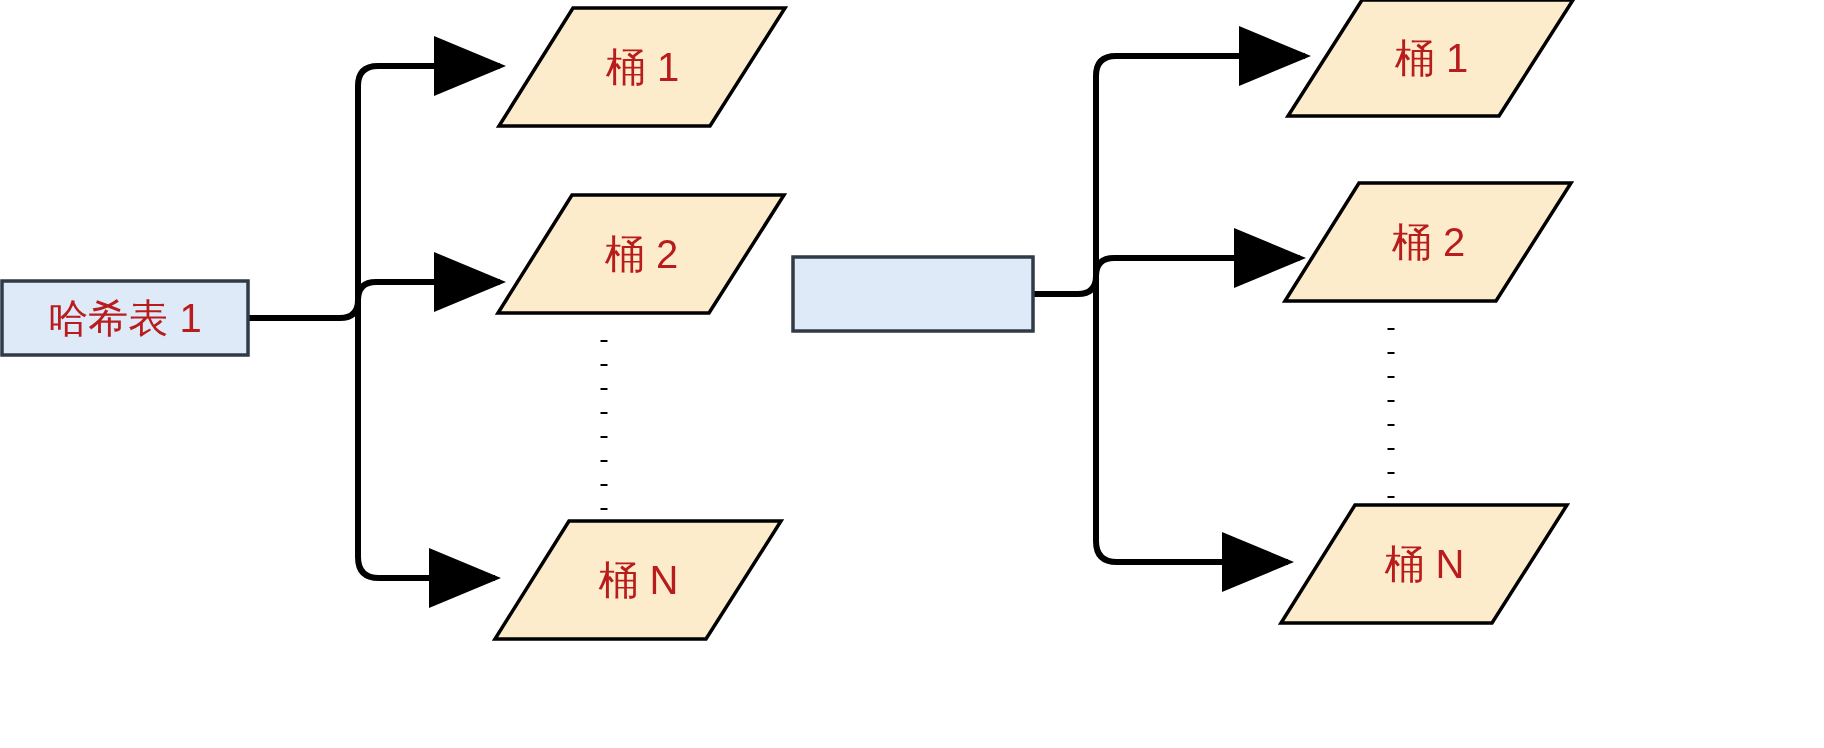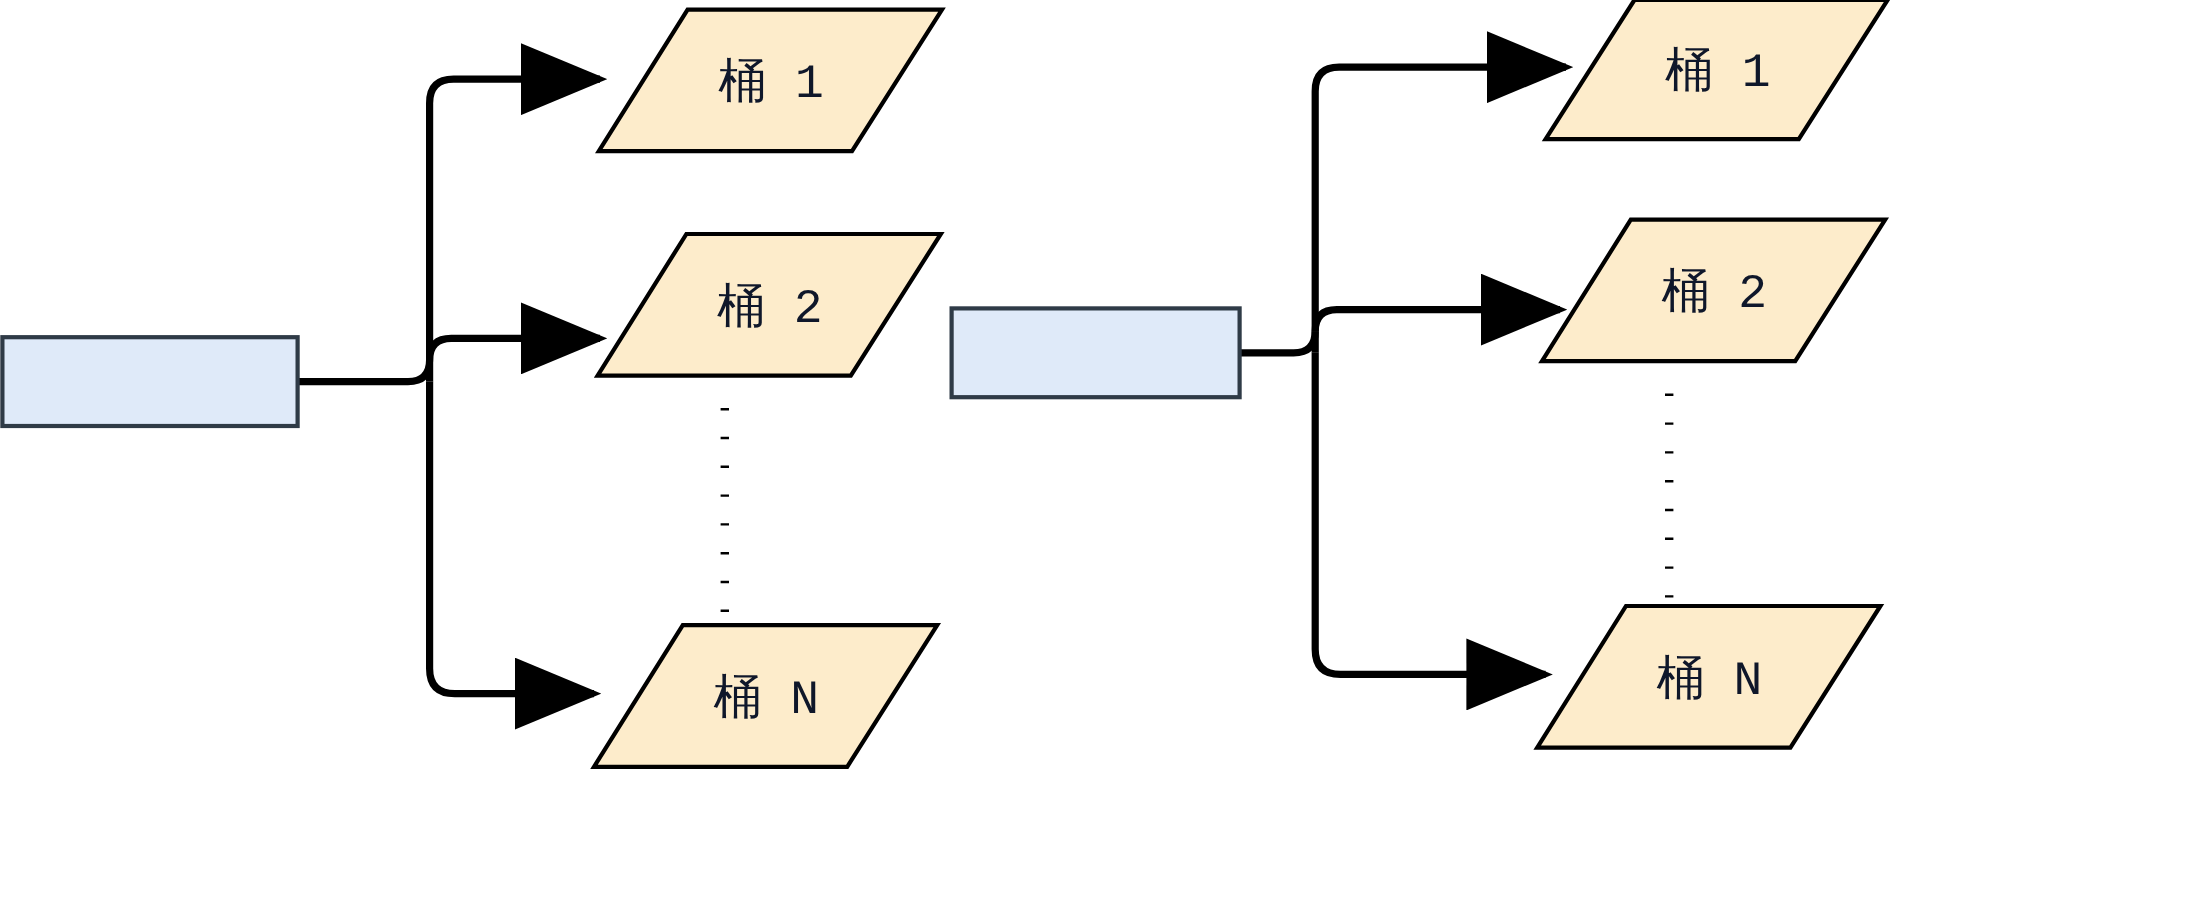--- a/index.html
+++ b/index.html
@@ -3,22 +3,22 @@
 <meta charset="utf-8">
 <style>
   html,body{margin:0;padding:0;background:#ffffff;}
   body{width:1824px;height:748px;overflow:hidden;
        font-family:"Liberation Sans","DejaVu Sans",sans-serif;}
   #stage{position:relative;width:1824px;height:748px;background:#ffffff;}
   svg.layer{position:absolute;left:0;top:0;width:1824px;height:748px;}
   .shape-text{
     position:absolute;
     display:flex;align-items:center;justify-content:center;
-    color:#0f172a;
-    font-family:Liberation Mono, monospace;
+    color:#b91c1c;
+    font-family:Liberation Sans, sans-serif;
     white-space:nowrap;
     pointer-events:none;
   }
   .tbl-text{font-size:40px;}
   .bkt-text{font-size:40px;}
 </style>
 </head>
 <body>
 
 <div id="stage">
@@ -56,20 +56,21 @@
 
     <rect x="793" y="257" width="240" height="74" fill="#dfeaf9" stroke="#2f3b47" stroke-width="3.5"></rect>
 
     <polygon points="1362,0 1573,0 1499,116 1288,116" fill="#fdeccb" stroke="#000000" stroke-width="3.5"></polygon>
     <polygon points="1359,183 1571,183 1496,301 1285,301" fill="#fdeccb" stroke="#000000" stroke-width="3.5"></polygon>
     <polygon points="1355,505 1567,505 1492,623 1281,623" fill="#fdeccb" stroke="#000000" stroke-width="3.5"></polygon>
 
     <line x1="1391" y1="328" x2="1391" y2="508" stroke="#000000" stroke-width="7" stroke-dasharray="2 22" stroke-linecap="butt"></line>
   </svg>
 
+  <div class="shape-text tbl-text" style="left:2px;  top:281px;  width:246px; height:74px;">哈希表 1</div>
 
   <div class="shape-text bkt-text" style="left:521px; top:8px;   width:243px; height:118px;">桶 1</div>
 
   <div class="shape-text bkt-text" style="left:520px; top:195px; width:243px; height:118px;">桶 2</div>
 
   <div class="shape-text bkt-text" style="left:517px; top:521px; width:243px; height:118px;">桶 N</div>
 
 
   <div class="shape-text bkt-text" style="left:1310px;top:0px;   width:243px; height:116px;">桶 1</div>
 

